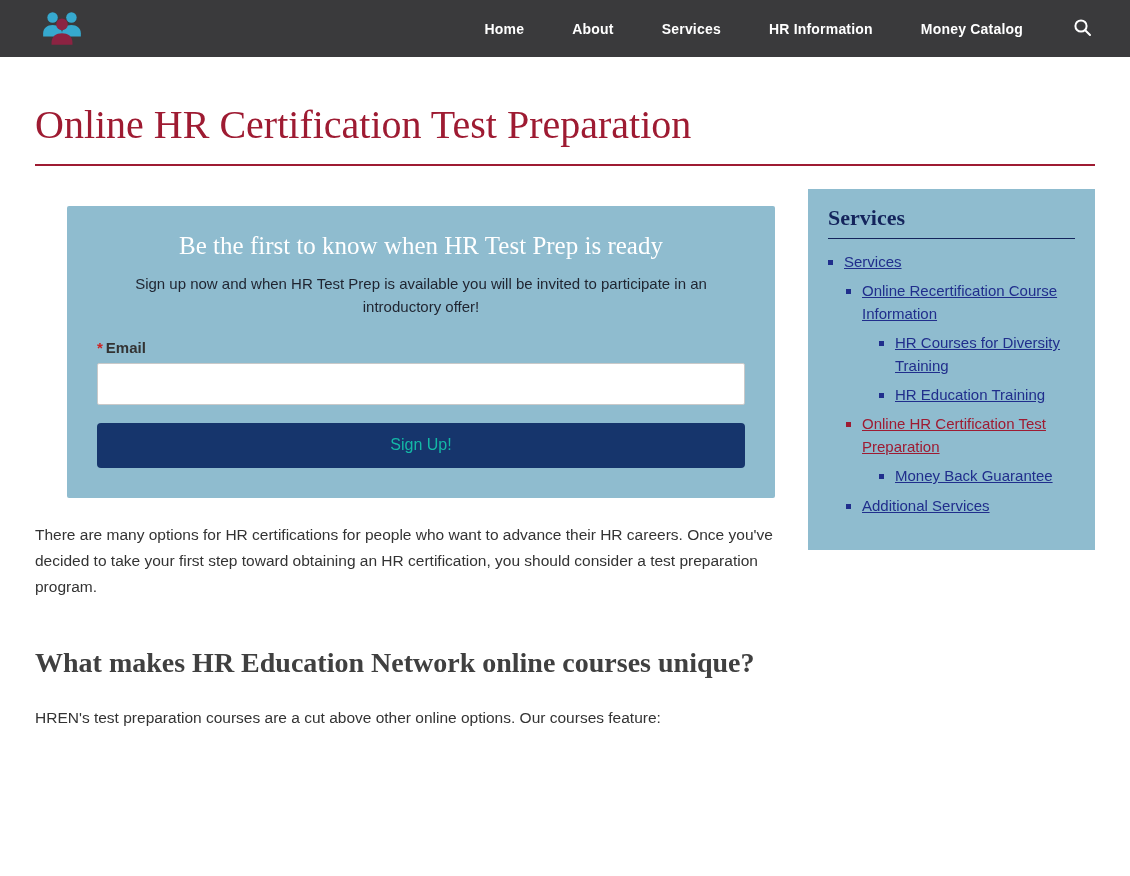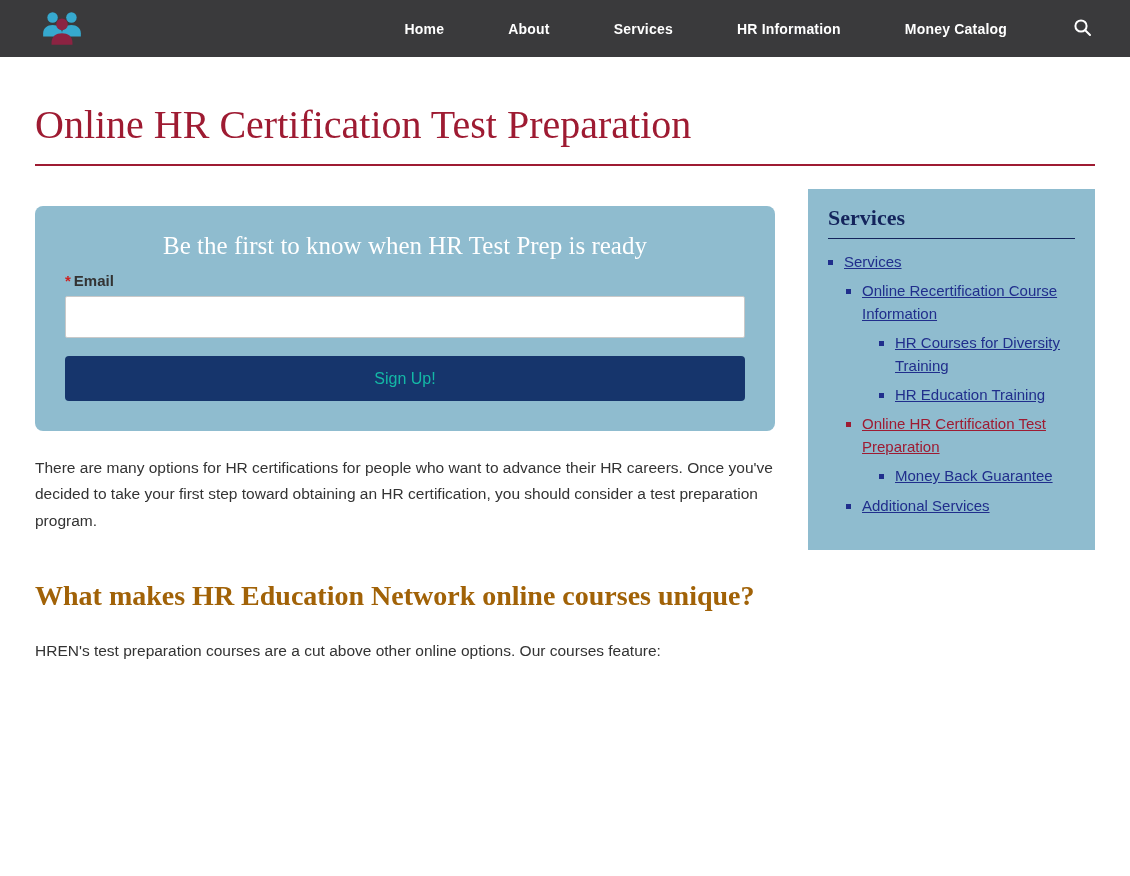--- a/index.html
+++ b/index.html
@@ -11,21 +11,21 @@
     color: #333;
   }
 
   
   .topnav {
     height: 57px; background: #3a3a3c;
     display: flex; align-items: center; justify-content: space-between;
     padding: 0 38px 0 40px;
   }
   .logo-link { display: flex; align-items: center; text-decoration: none; }
-  .nav-items { display: flex; align-items: center; gap: 16px; }
+  .nav-items { display: flex; align-items: center; gap: 0; }
   .nav-items a.navlink {
     color: #ffffff; text-decoration: none;
     font-size: 14px; font-weight: 700;
     padding: 0 24px; letter-spacing: .2px;
   }
   .search-btn { padding: 0 0 0 26px; display: flex; align-items: center; cursor: pointer; background: none; border: none; }
 
   
   .page { padding: 0 35px; }
   h1.page-title {
@@ -33,21 +33,21 @@
     font-size: 40px; color: #9e1b32;
     margin: 44px 0 0; padding-bottom: 16px;
     border-bottom: 2px solid #9e1b32;
   }
   .layout { display: flex; align-items: flex-start; gap: 33px; }
   .main-col { width: 740px; flex: 0 0 740px; }
 
   
   .signup {
     margin-top: 40px; background: #8fbccf;
-    padding: 26px 30px 30px; border-radius: 8px;
+    padding: 26px 30px 30px; border-radius: 2px; margin-left: 32px;
   }
   .signup h2 {
     font-family: "Liberation Serif", serif; font-weight: 400;
     color: #ffffff; font-size: 25px; text-align: center; margin: 0 0 12px;
   }
   .signup .desc {
     font-size: 15px; color: #1f2430; text-align: center;
     line-height: 1.55; margin: 0 10px 20px;
   }
   .field-label { font-size: 15px; font-weight: 700; color: #333; margin-bottom: 7px; }
@@ -62,21 +62,21 @@
     font-size: 16px; font-family: "Liberation Sans", sans-serif; cursor: pointer;
   }
 
   
   h2.coming {
     margin: 48px 0 0; font-size: 28px; color: #1b87a8; line-height: 1.3; font-weight: 400;
   }
   h2.coming .bold-sans { font-family: "Liberation Sans", sans-serif; font-weight: 700; }
   h2.coming .serif-part { font-family: "Liberation Serif", serif; font-weight: 400; }
   h2.unique {
-    margin: 44px 0 0; font-size: 28px; color: #a16207; line-height: 1.3;
+    margin: 44px 0 0; font-size: 28px; color: #404040; line-height: 1.3;
     font-family: "Liberation Serif", serif; font-weight: 700;
   }
   p.body-text { font-size: 15.5px; line-height: 1.7; color: #333; margin: 24px 0 0; }
   p.body-text em { font-style: italic; }
 
   
   .sidebar {
     flex: 0 0 287px; width: 287px; margin-top: 23px;
     background: #8fbccf; padding: 16px 20px 26px;
   }
@@ -132,20 +132,21 @@
 </header>
 
 <div class="page">
   <h1 class="page-title">Online HR Certification Test Preparation</h1>
 
   <div class="layout">
     <div class="main-col">
 
       <section class="signup">
         <h2>Be the first to know when HR Test Prep is ready</h2>
+        <p class="desc">Sign up now and when HR Test Prep is available you will be invited to participate in an introductory offer!</p>
         <div class="field-label">
           <span class="req">*</span><span>Email</span>
         </div>
         <input class="email-input" type="text" value="" style="">
         <button class="signup-btn">Sign Up!</button>
       </section>
 
 
       <p class="body-text">There are many options for HR certifications for people who want to advance their HR careers. Once you've decided to take your first step toward obtaining an HR certification, you should consider a test preparation program.</p>
 

